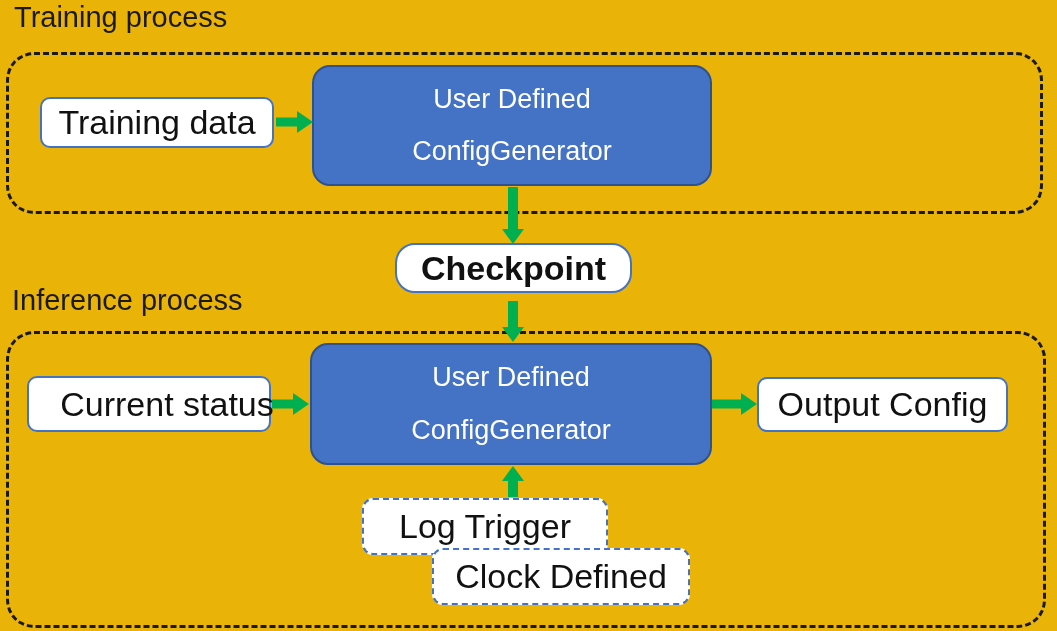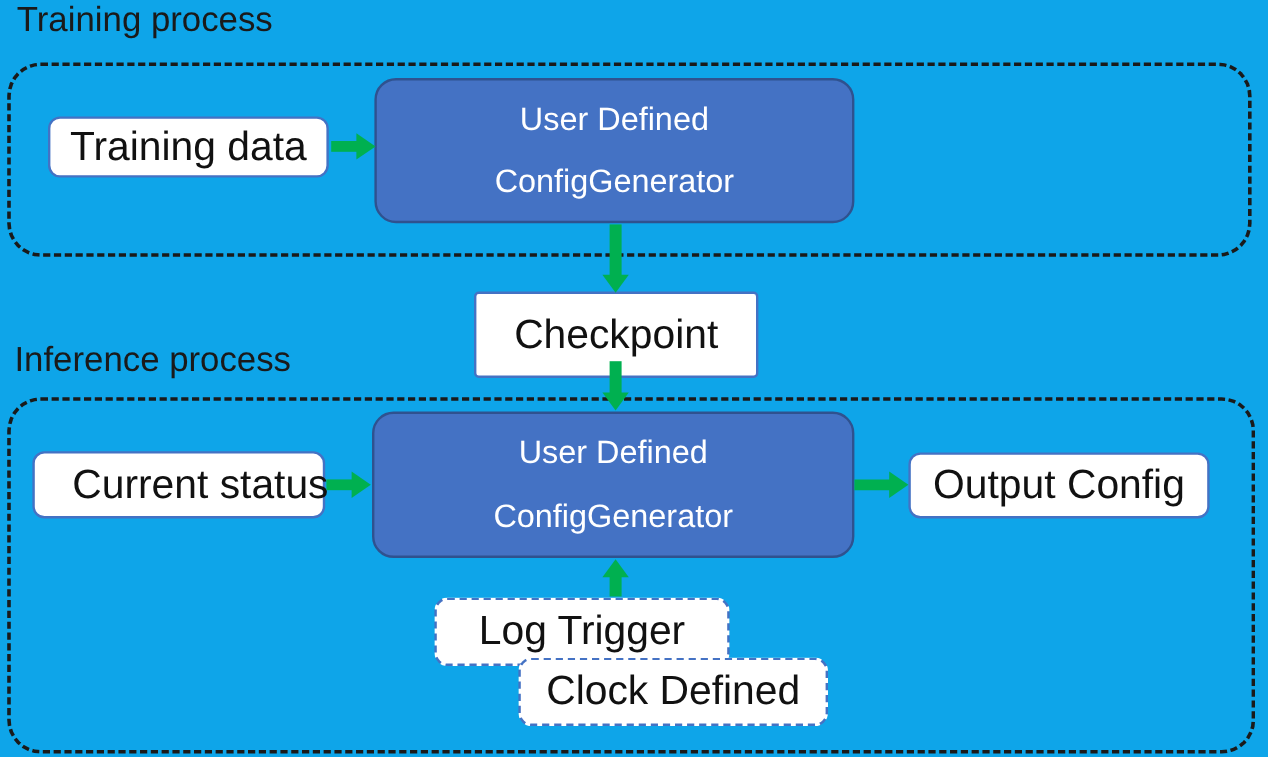--- a/index.html
+++ b/index.html
@@ -5,21 +5,21 @@
   html, body {
     margin: 0;
     padding: 0;
     background: #ffffff;
     font-family: "Liberation Sans", sans-serif;
   }
   #canvas {
     position: relative;
     width: 1057px;
     height: 631px;
-    background: #0ea5e9;
+    background: #eab308;
     overflow: hidden;
   }
   .section-title {
     position: absolute;
     font-size: 29px;
     color: #1a1a1a;
     white-space: nowrap;
   }
   .container {
     position: absolute;
@@ -69,21 +69,21 @@
     z-index: 5;
     pointer-events: none;
   }
   
   #training-container  { left: 6px;   top: 52px;  width: 1031px; height: 156px; }
   #inference-container { left: 6px;   top: 331px; width: 1034px; height: 291px; }
   #title-training      { left: 14px;  top: 1px;  }
   #title-inference     { left: 12px;  top: 284px; }
   #training-data-box   { left: 40px;  top: 97px;  width: 234px; height: 51px; }
   #generator-training  { left: 312px; top: 65px;  width: 400px; height: 121px; }
-  #checkpoint-box      { left: 395px; top: 243px; width: 237px; height: 72px; border-radius: 4px; }
+  #checkpoint-box      { left: 395px; top: 243px; width: 237px; height: 50px; border-radius: 20px; font-weight: bold; }
   #current-status-box  { left: 27px;  top: 376px; width: 244px; height: 56px; padding-left: 36px; }
   #generator-inference { left: 310px; top: 343px; width: 402px; height: 122px; }
   #output-config-box   { left: 757px; top: 377px; width: 251px; height: 55px; }
   #log-trigger-box     { left: 362px; top: 498px; width: 246px; height: 57px; z-index: 3; }
   #clock-trigger-box   { left: 432px; top: 548px; width: 258px; height: 57px; z-index: 4; }
 </style>
 </head>
 <body>
 
 <div id="canvas">

